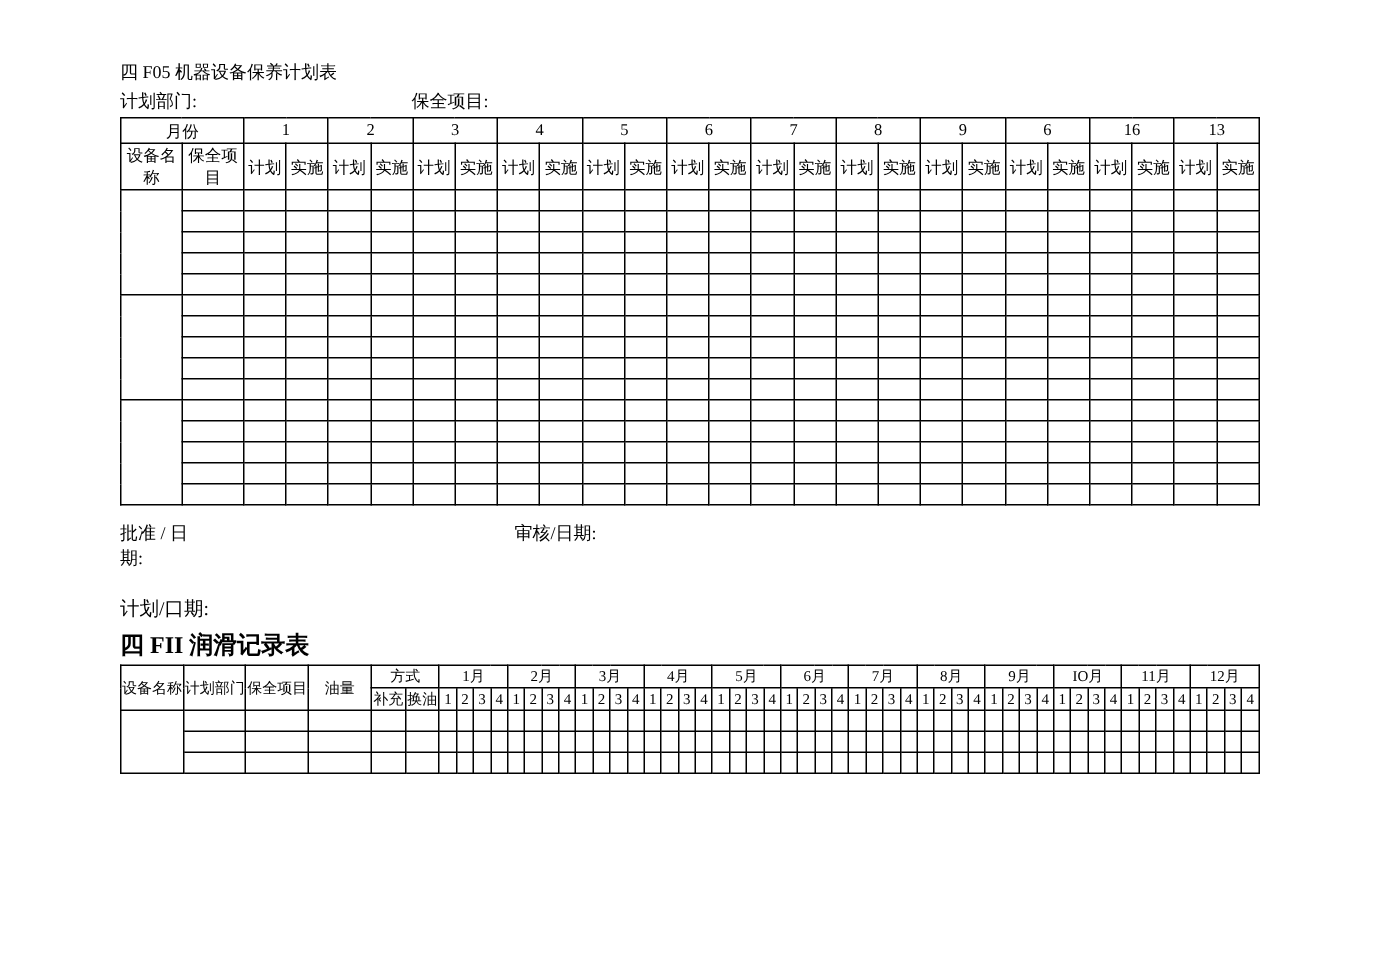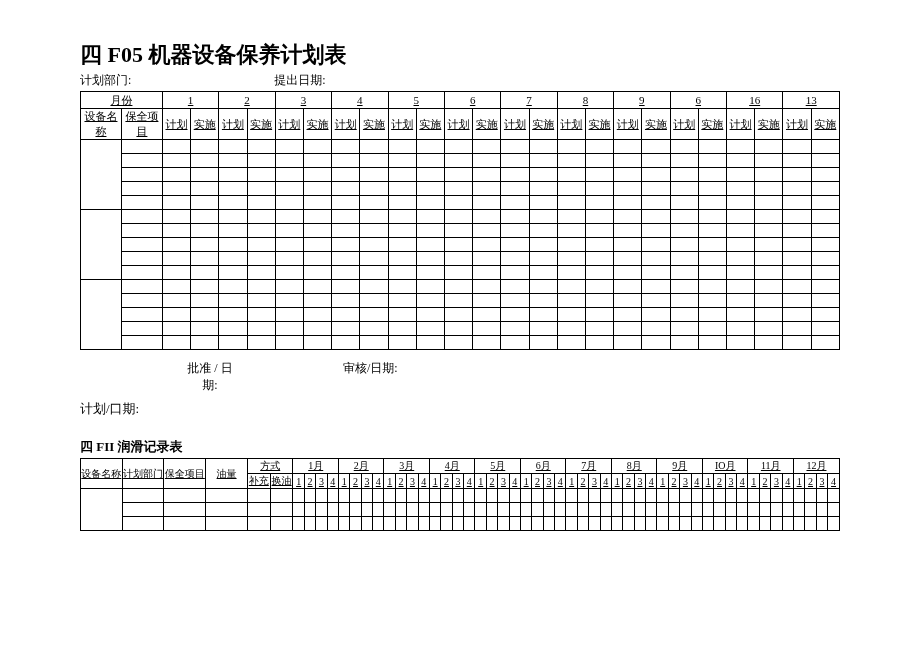--- a/index.html
+++ b/index.html
@@ -4,62 +4,61 @@
 <style>
   body {
     font-family: "SimSun", "宋体", serif;
     font-size: 13px;
     margin: 0;
     padding: 40px 80px;
     background: #fff;
     color: #000;
   }
   .title {
-    font-size: 22px;
-    font-weight: bold;
+    font-size: 12px;
+    font-weight: normal;
     margin-bottom: 2px;
   }
   .meta-line {
     font-size: 12px;
     margin-bottom: 2px;
   }
   .meta-line span { margin-right: 140px; text-align: center; }
   table {
     border-collapse: collapse;
     width: 100%;
     table-layout: fixed;
-    text-decoration: underline;
   }
   th, td {
     border: 1px solid #000;
     text-align: center;
     font-weight: normal;
     padding: 0;
     height: 14px;
     font-size: 11px;
     overflow: hidden;
   }
   .t1 th, .t1 td { height: 13px; }
   .t1 .hrow th { height: 16px; }
   .approval {
     margin-top: 10px;
     font-size: 12px;
   }
-  .approval-left { display:inline-block; width: 260px; vertical-align: top; text-align: center;}
-  .sub-line { font-size: 13px; margin-top: 6px;}
-  .title2 { font-size: 13px; font-weight: bold; margin-top: 20px; margin-bottom: 2px;}
+  .approval-left { display:inline-block; width: 260px; vertical-align: top;}
+  .sub-line { font-size: 13px; margin-top: 16px;}
+  .title2 { font-size: 16px; font-weight: bold; margin-top: 5px; margin-bottom: 2px;}
   .t2 th, .t2 td { font-size: 10px; height: 13px;}
 </style>
 </head>
 <body>
 
 <div class="title">四 F05 机器设备保养计划表</div>
 <div class="meta-line">
   <span>计划部门:</span>
-  <span>提出日期:</span>
+  <span>保全项目:</span>
 </div>
 
 <table class="t1">
   <colgroup>
     <col style="width:5.4%">
       <col style="width:5.4%">
     <col style="width:3.72%">
       <col style="width:3.72%">
       <col style="width:3.72%">
       <col style="width:3.72%">

